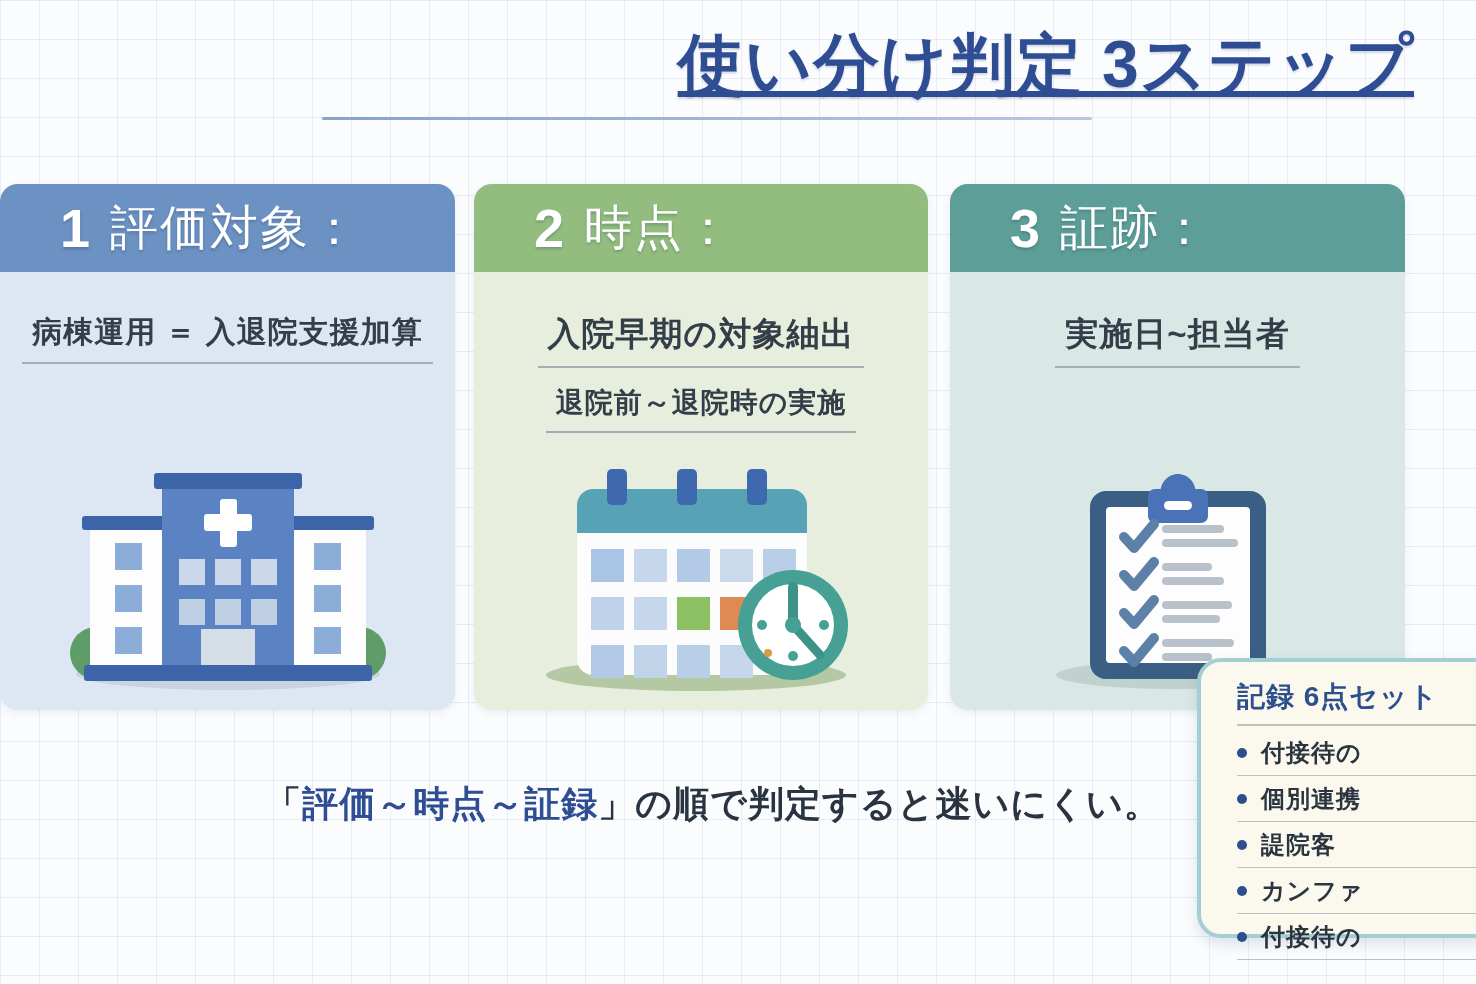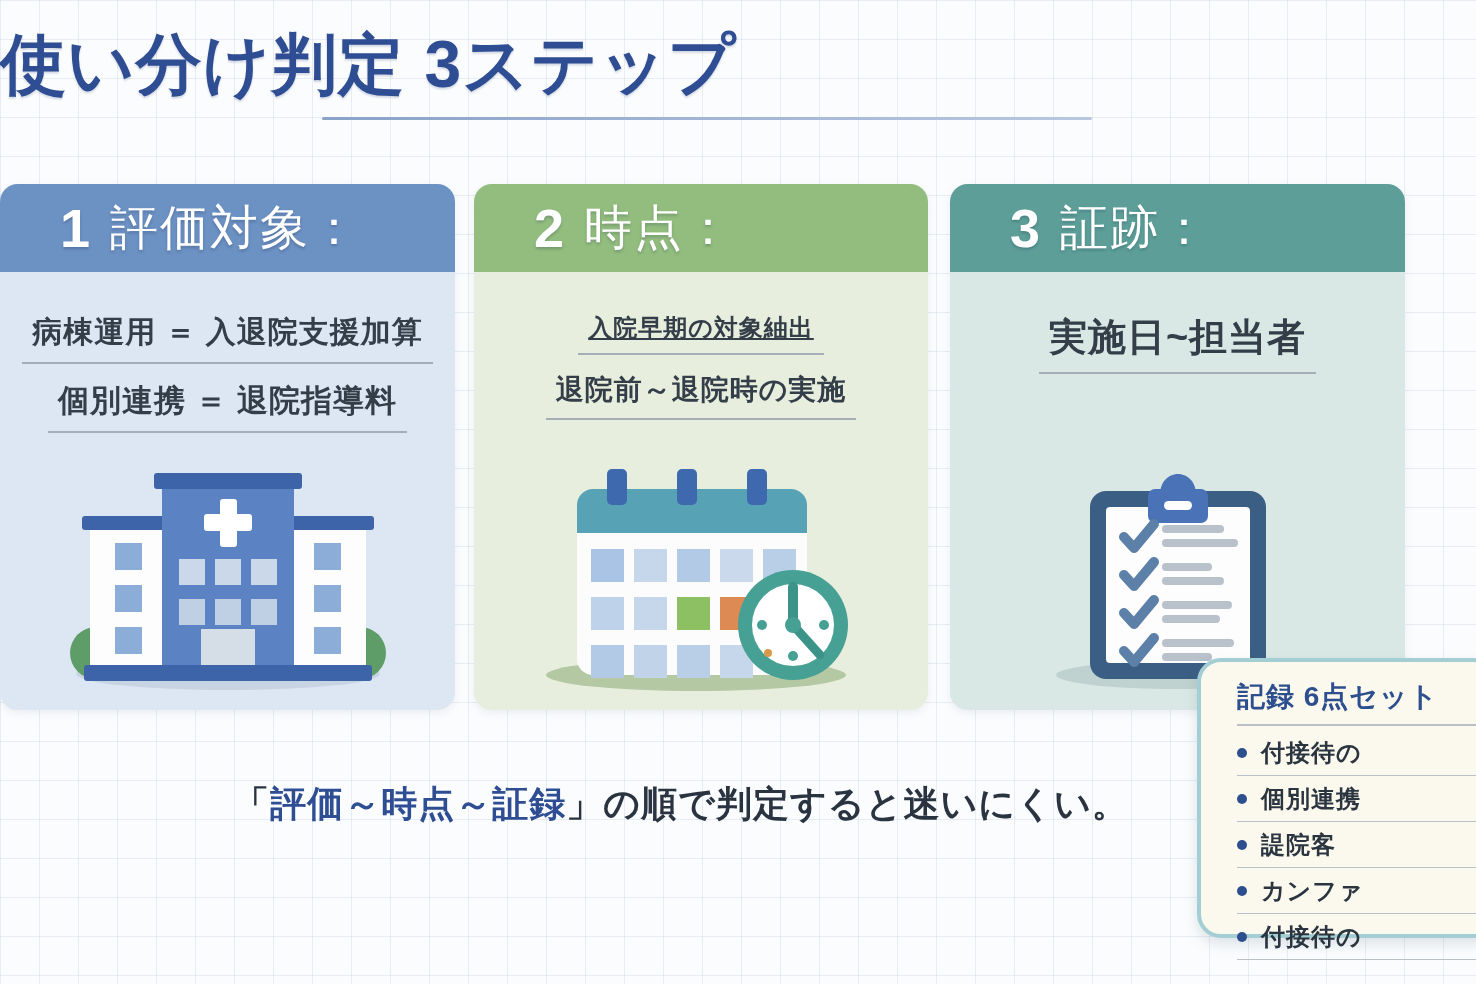--- a/index.html
+++ b/index.html
@@ -7,23 +7,24 @@
   .stage{
     position:relative;width:1476px;height:984px;overflow:hidden;
     background-color:#fbfcfe;
     background-image:
       linear-gradient(to right, rgba(208,218,232,.45) 1px, transparent 1px),
       linear-gradient(to bottom, rgba(208,218,232,.45) 1px, transparent 1px);
     background-size:39px 39px;
   }
   
   .title{
-    position:absolute;left:0;top:20px;width:1414px;text-align:left;
+    position:absolute;left:0;top:20px;width:1414px;text-align:right;
     font-size:66px;font-weight:800;color:#2e4d92;letter-spacing:1px;
     text-shadow:0 2px 2px rgba(40,60,110,.18);
+    text-decoration:underline;
   }
   .title-underline{
     position:absolute;left:322px;top:117px;width:770px;height:3px;
     background:linear-gradient(to right,#8aa2c9,#b9c7de);border-radius:2px;
   }
   
   .card{
     position:absolute;top:184px;width:455px;height:526px;border-radius:18px;
     box-shadow:0 3px 8px rgba(90,110,140,.10);
   }
@@ -40,21 +41,21 @@
   .card-body{padding-top:40px;text-align:center;}
   .line{
     display:inline-block;font-size:31px;font-weight:700;color:#333e49;
     padding:0 10px 9px 10px;margin:0 0 16px 0;
     border-bottom:2px solid #a5aeb6;letter-spacing:1px;white-space:nowrap;
   }
   .icon-wrap{position:absolute;left:0;bottom:12px;width:100%;text-align:center;}
   
   .note{
     position:absolute;left:0;top:780px;width:1362px;text-align:center;
-    font-size:36px;font-weight:800;color:#2a3441;letter-spacing:1px;
+    font-size:36px;font-weight:800;color:#2a3441;letter-spacing:1px;padding-left:32px;
   }
   .note .hl{color:#2e4d92;}
   
   .record-panel{
     position:absolute;left:1197px;top:658px;width:300px;height:280px;
     background:#fbf9ee;border:4px solid #a3ced4;border-radius:24px;
     box-shadow:0 6px 14px rgba(80,110,120,.18);
     padding:16px 10px 10px 36px;box-sizing:border-box;
   }
   .record-title{
@@ -80,21 +81,20 @@
   <div class="title">使い分け判定 3ステップ</div>
   <div class="title-underline"></div>
 
   <div class="card card1" style="background:#dce7f3;">
     <div class="card-header" style="background:#6c91c3;">
       <span class="card-num">1</span>
       <span class="card-label">評価対象：</span>
     </div>
     <div class="card-body">
       <div><span class="line" style="font-size:30px;">病棟運用 ＝ 入退院支援加算</span></div>
-      <div><span class="line">個別連携 ＝ 退院指導料</span></div>
     </div>
     <div class="icon-wrap">
       <svg width="340" height="235" viewBox="0 0 340 235">
         <ellipse cx="170" cy="215" rx="152" ry="16" fill="#c9d4e3"></ellipse>
         <circle cx="38" cy="194" r="26" fill="#5f9d68"></circle>
         <circle cx="64" cy="203" r="19" fill="#7db287"></circle>
         <circle cx="302" cy="194" r="26" fill="#5f9d68"></circle>
         <circle cx="276" cy="203" r="19" fill="#7db287"></circle>
         <rect x="32" y="70" width="78" height="140" fill="#fdfdfe"></rect>
         <rect x="24" y="57" width="94" height="14" rx="3" fill="#3d64a9"></rect>
@@ -121,21 +121,21 @@
       </svg>
     </div>
   </div>
 
   <div class="card card2" style="background:#e8eedd;">
     <div class="card-header" style="background:#93bd7e;">
       <span class="card-num">2</span>
       <span class="card-label">時点：</span>
     </div>
     <div class="card-body">
-      <div><span class="line" style="font-size:24px;text-decoration:underline;">入院早期の対象紬出</span></div>
+      <div><span class="line" style="font-size:33px;">入院早期の対象紬出</span></div>
       <div><span class="line" style="font-size:28px;">退院前～退院時の実施</span></div>
     </div>
     <div class="icon-wrap">
       <svg width="320" height="245" viewBox="0 0 320 245">
         <ellipse cx="155" cy="226" rx="150" ry="16" fill="#b4c8a3"></ellipse>
         <rect x="36" y="40" width="230" height="186" rx="16" fill="#fcfcfd"></rect>
         <path d="M36 84 v-28 a16 16 0 0 1 16-16 h198 a16 16 0 0 1 16 16 v28 z" fill="#57a2b4"></path>
         <rect x="66" y="20" width="20" height="36" rx="5" fill="#3e69af"></rect>
         <rect x="136" y="20" width="20" height="36" rx="5" fill="#3e69af"></rect>
         <rect x="206" y="20" width="20" height="36" rx="5" fill="#3e69af"></rect>
@@ -165,21 +165,21 @@
       </svg>
     </div>
   </div>
 
   <div class="card card3" style="background:#dae8e5;">
     <div class="card-header" style="background:#5d9f98;">
       <span class="card-num">3</span>
       <span class="card-label">証跡：</span>
     </div>
     <div class="card-body">
-      <div><span class="line" style="font-size:38px;">実施日~担当者</span></div>
+      <div><span class="line" style="font-size:33px;">実施日~担当者</span></div>
     </div>
     <div class="icon-wrap">
       <svg width="300" height="245" viewBox="0 0 300 245">
         <ellipse cx="150" cy="226" rx="122" ry="14" fill="#c0d2cf"></ellipse>
         <rect x="62" y="42" width="176" height="188" rx="16" fill="#3b5e85"></rect>
         <rect x="78" y="58" width="144" height="156" rx="4" fill="#fdfdfd"></rect>
         <path d="M132 46 c0-15 10-21 18-21 s18 6 18 21 z" fill="#4a73b7"></path>
         <rect x="120" y="40" width="60" height="34" rx="7" fill="#4a73b7"></rect>
         <rect x="136" y="52" width="28" height="9" rx="4.5" fill="#ffffff"></rect>
         <path d="M96 88 l10 11 l20 -24" stroke="#5c80a8" stroke-width="10" fill="none" stroke-linecap="round" stroke-linejoin="round"></path>

